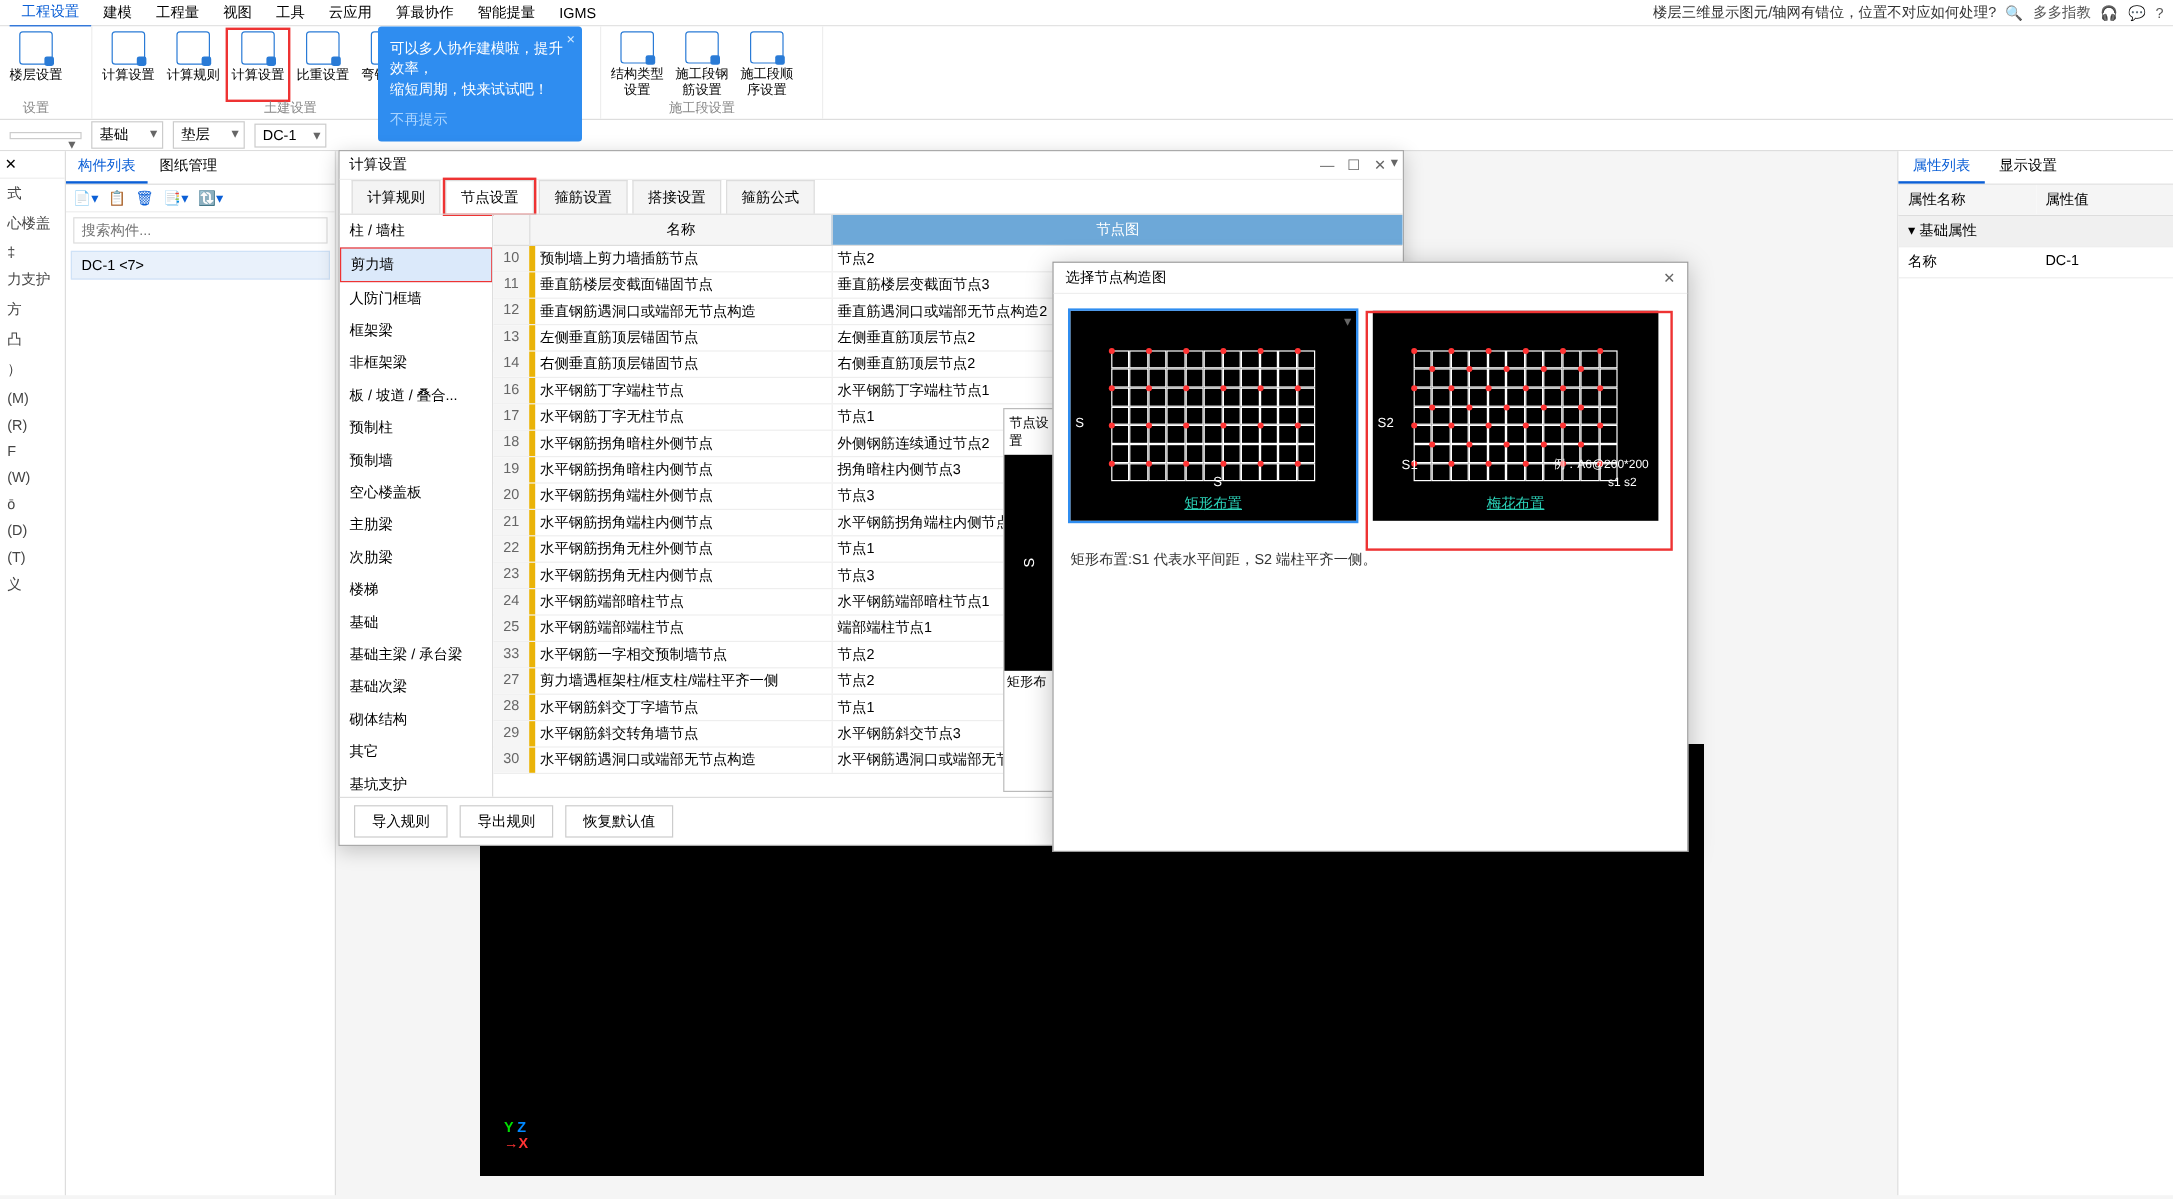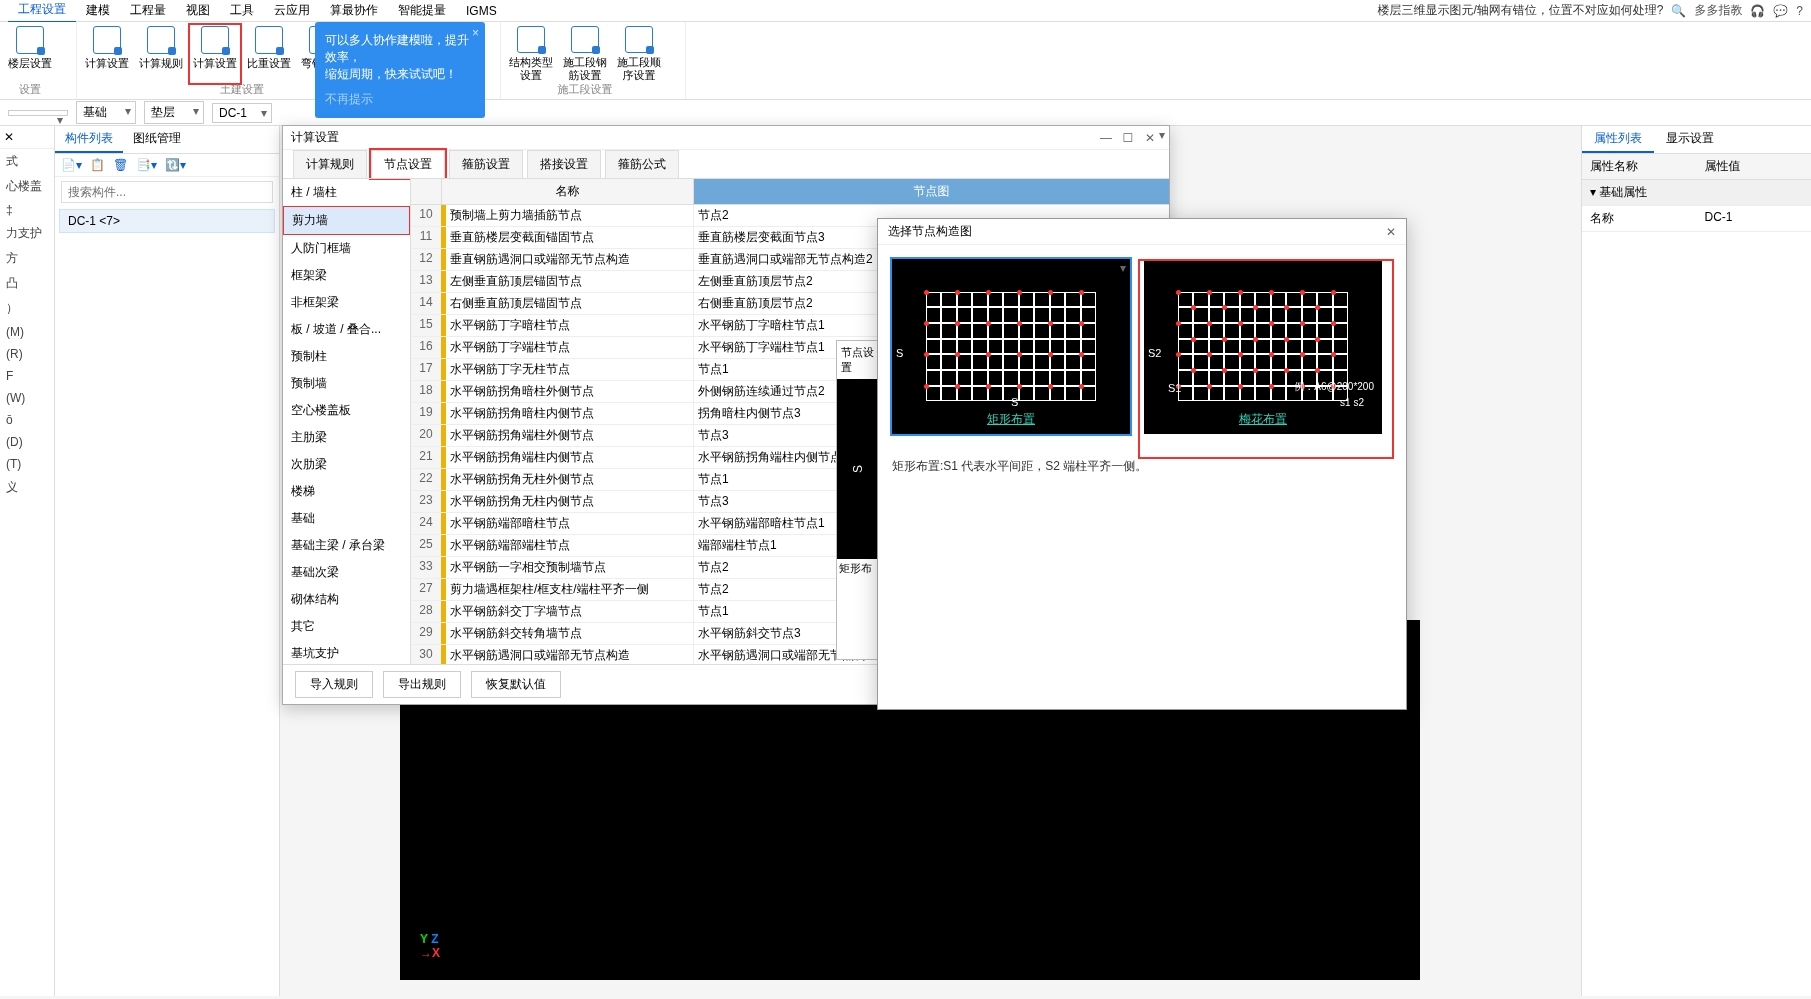--- a/index.html
+++ b/index.html
@@ -322,25 +322,20 @@
           </div>
           <div class="row">
             <div class="c1">13</div>
             <div class="c2">左侧垂直筋顶层锚固节点</div>
             <div class="c3"><span>左侧垂直筋顶层节点2</span></div>
           </div>
           <div class="row">
             <div class="c1">14</div>
             <div class="c2">右侧垂直筋顶层锚固节点</div>
             <div class="c3"><span>右侧垂直筋顶层节点2</span></div>
-          </div>
-          <div class="row">
-            <div class="c1">15</div>
-            <div class="c2">水平钢筋丁字暗柱节点</div>
-            <div class="c3"><span>水平钢筋丁字暗柱节点1</span></div>
           </div>
           <div class="row">
             <div class="c1">16</div>
             <div class="c2">水平钢筋丁字端柱节点</div>
             <div class="c3"><span>水平钢筋丁字端柱节点1</span></div>
           </div>
           <div class="row">
             <div class="c1">17</div>
             <div class="c2">水平钢筋丁字无柱节点</div>
             <div class="c3"><span>节点1</span></div>

